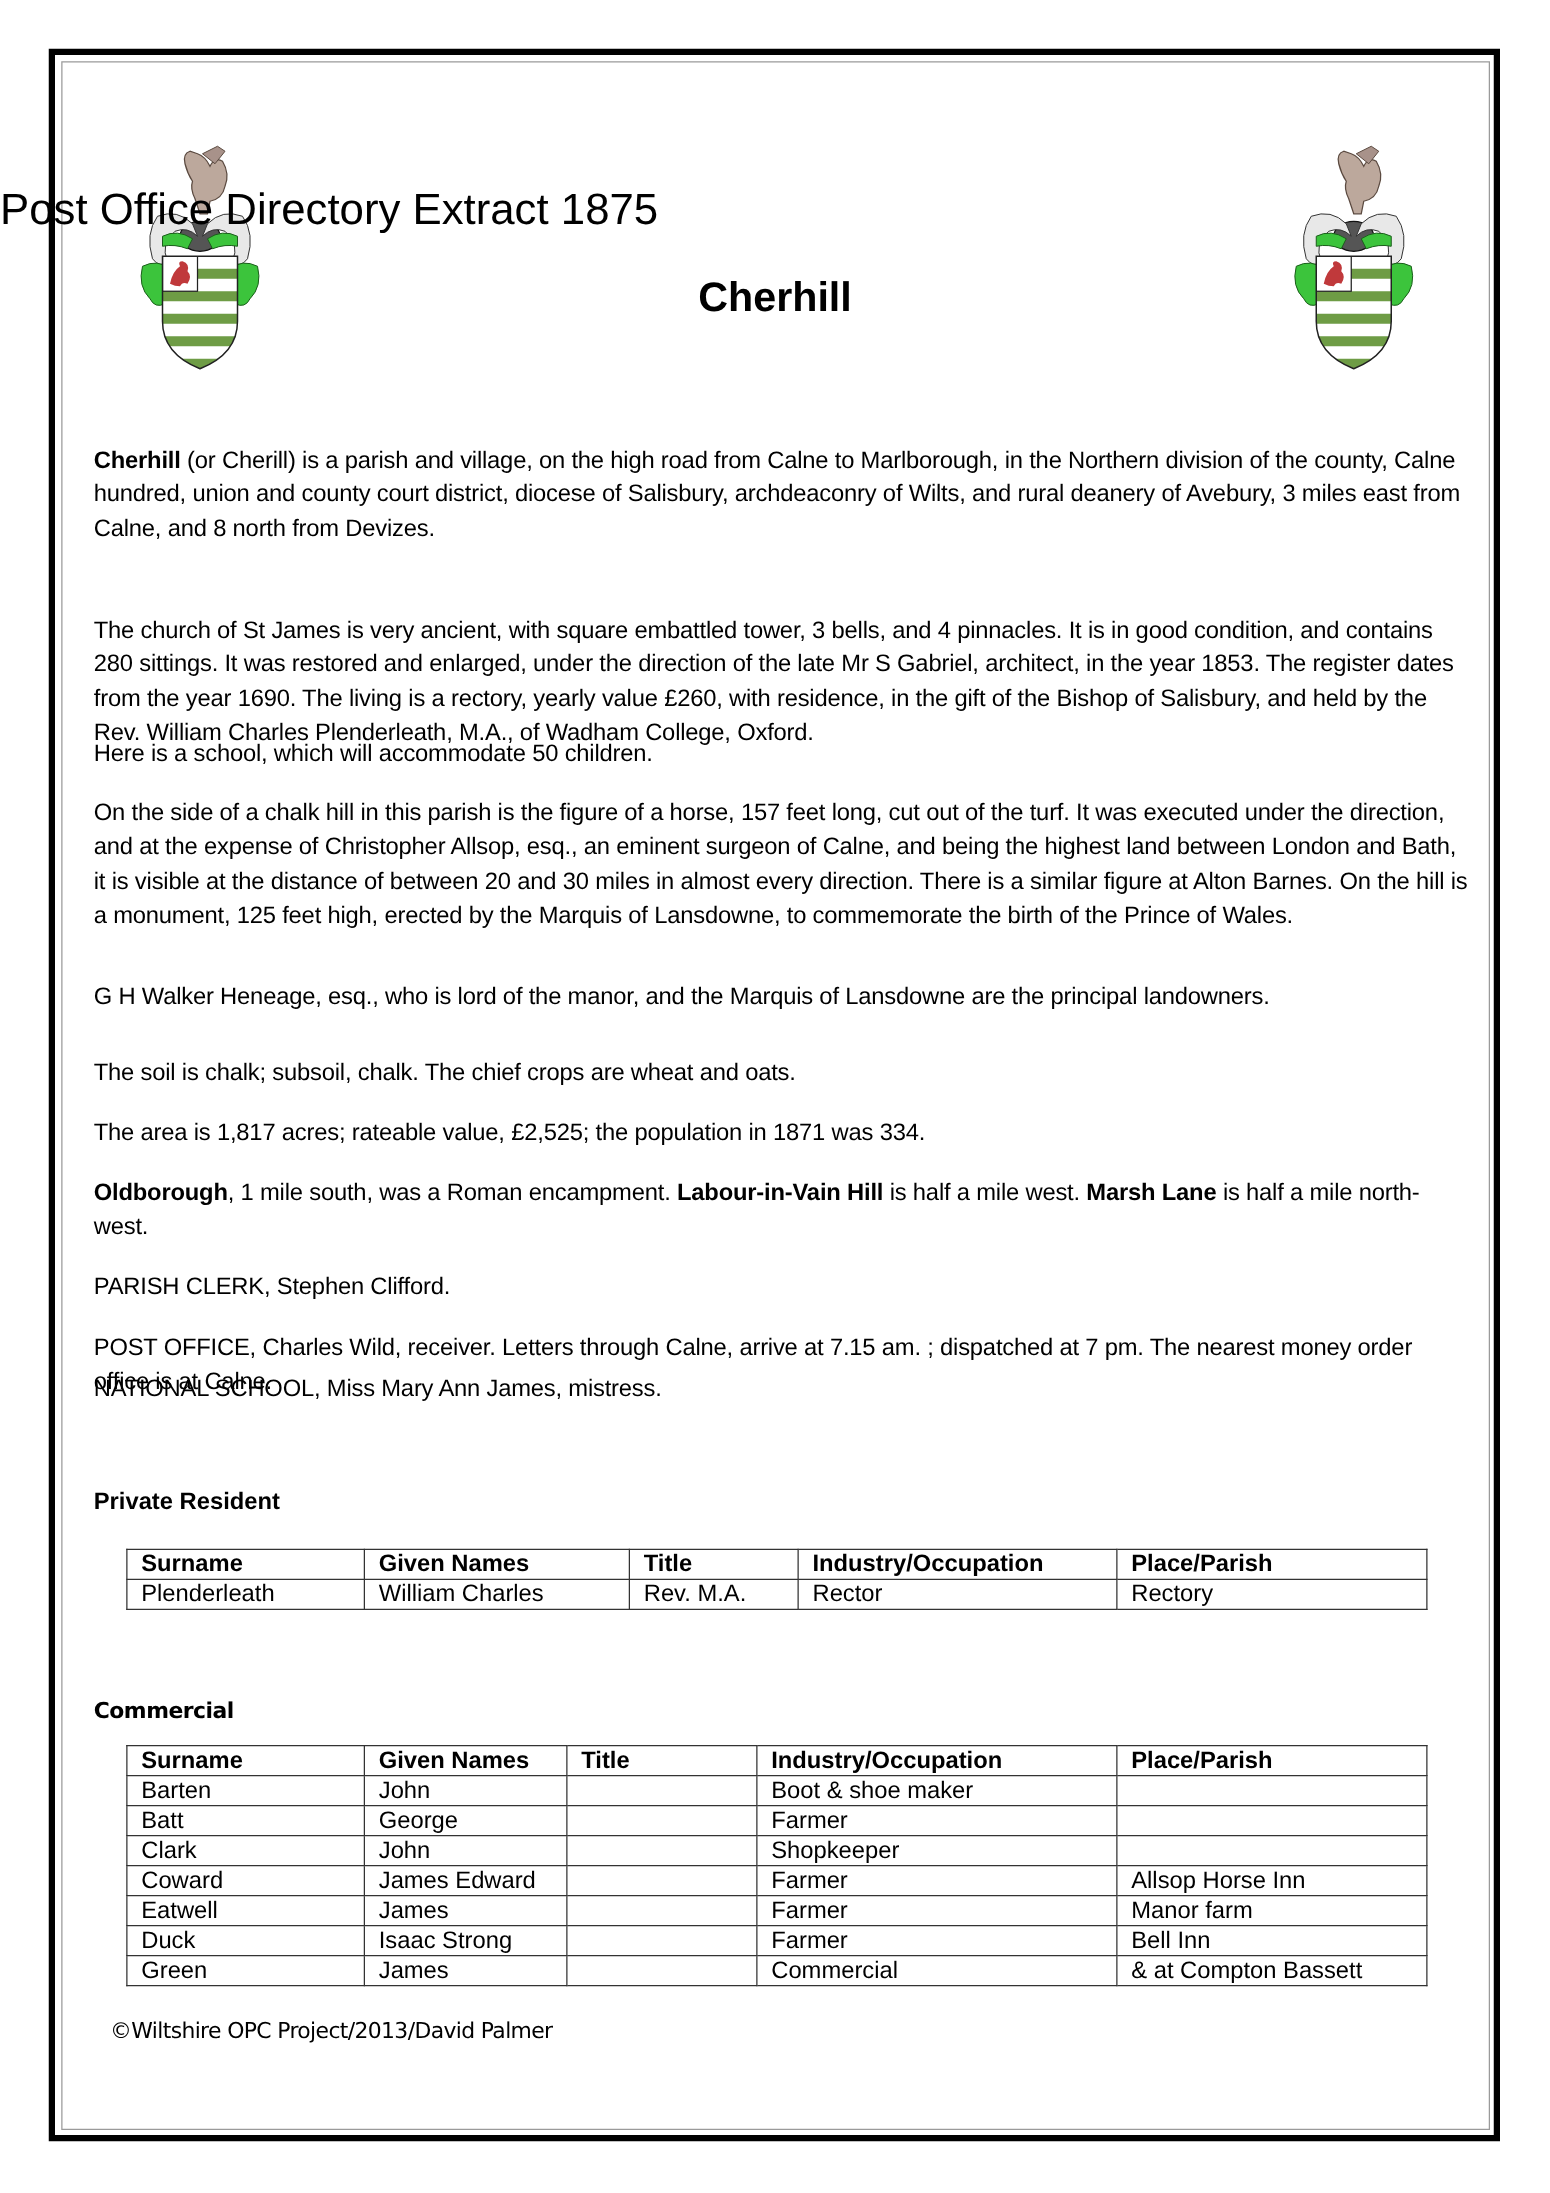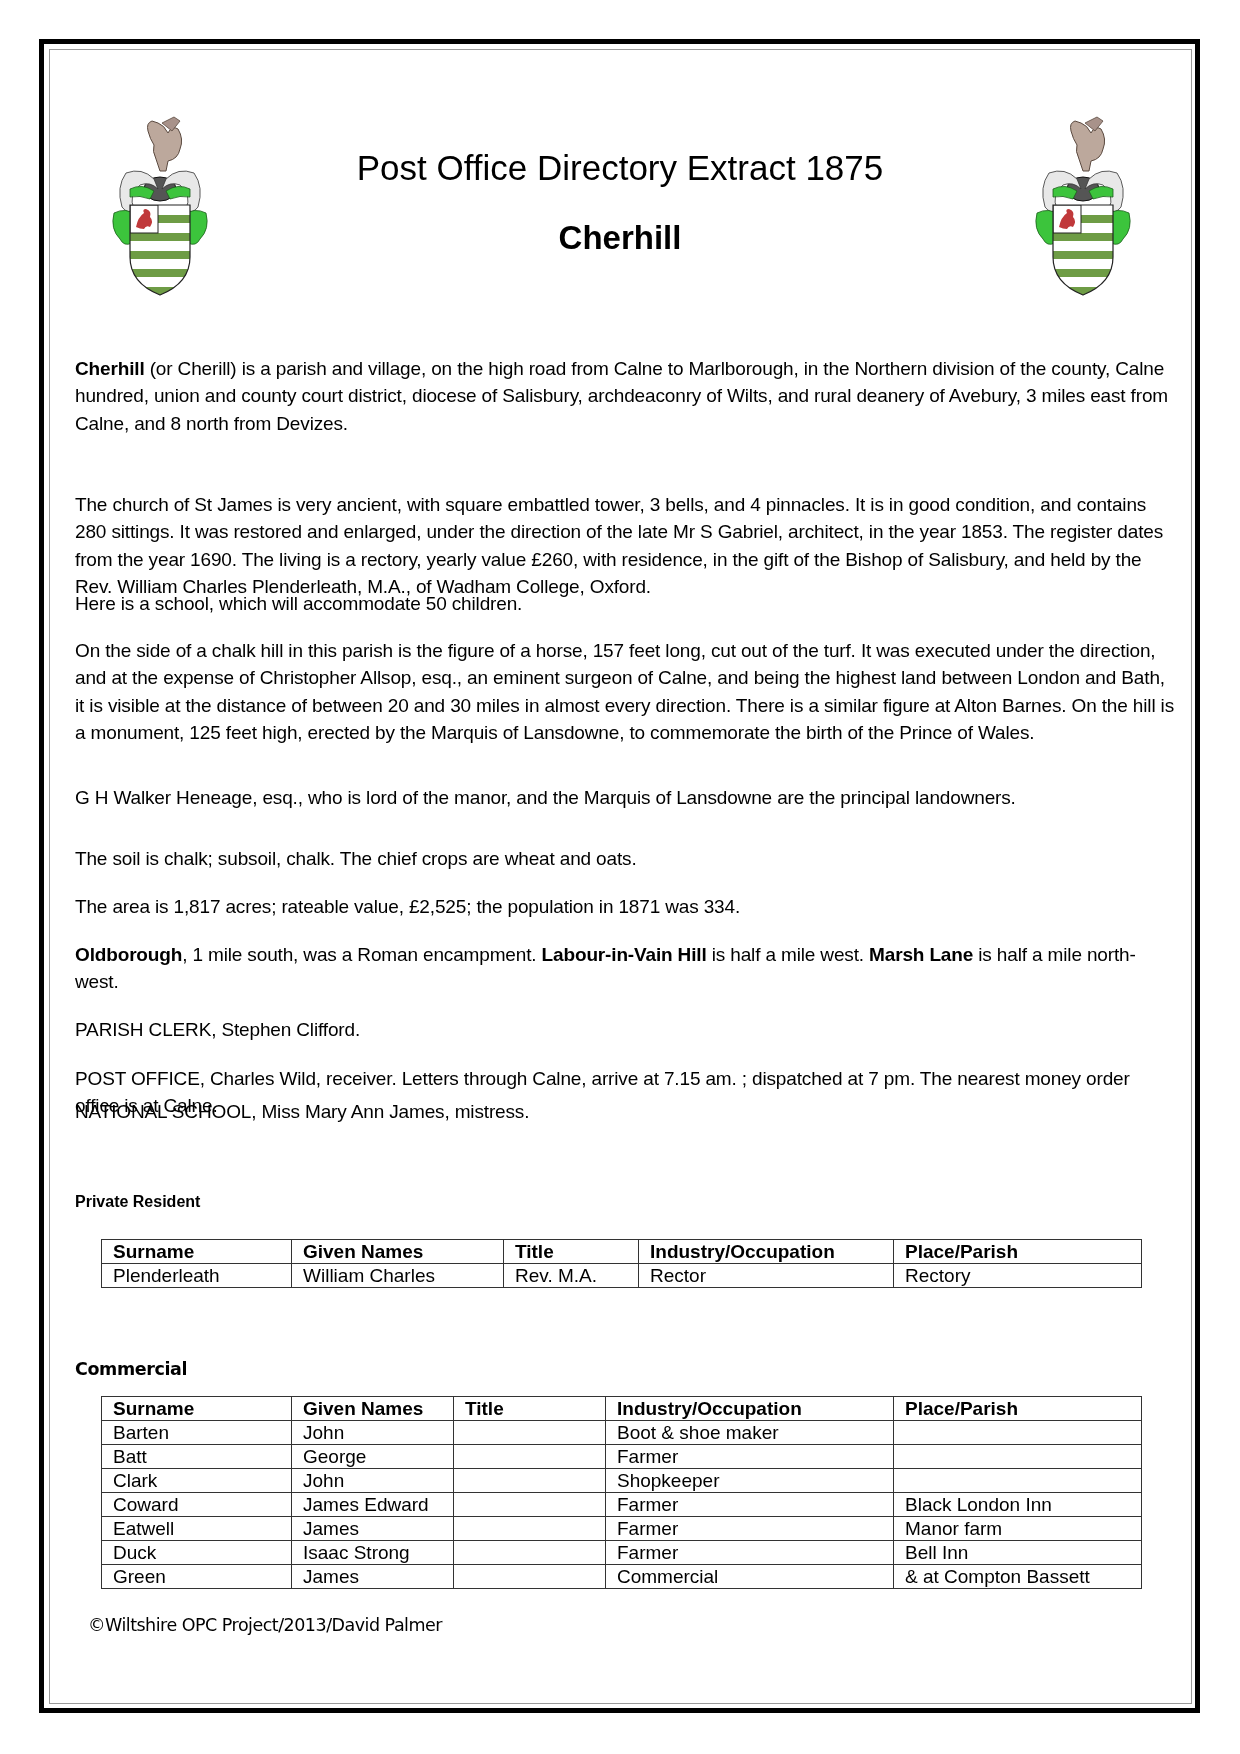--- a/index.html
+++ b/index.html
@@ -5,28 +5,28 @@
   html, body { margin: 0; padding: 0; background: #ffffff; }
   body { width: 1240px; height: 1754px; position: relative; overflow: hidden;
          font-family: "Liberation Sans", sans-serif; color: #000; }
   .outer-border { position: absolute; left: 39px; top: 39px; width: 1151px; height: 1664px;
                   border: 5px solid #000; }
   .inner-border { position: absolute; left: 49px; top: 49px; width: 1141px; height: 1653px;
                   border: 1px solid #9a9a9a; }
   .crest { position: absolute; top: 115px; width: 108px; height: 182px; }
   .crest.left { left: 106px; }
   .crest.right { left: 1029px; }
-  .title { position: absolute; left: 0; width: 1240px; text-align: center; top: 146px;
+  .title { position: absolute; left: 0; width: 1240px; text-align: left; top: 146px;
            font-size: 35px; line-height: 44px; font-weight: normal; margin: 0; }
   .subtitle { position: absolute; left: 0; width: 1240px; text-align: center; top: 218px;
               font-size: 33px; line-height: 40px; font-weight: bold; margin: 0; }
   .para { position: absolute; left: 75px; width: 1100px; font-size: 19px; line-height: 27.4px; margin: 0;
           letter-spacing: -0.15px; }
   .para b { font-weight: bold; }
-  .section-heading { position: absolute; left: 75px; font-size: 16px; font-weight: bold; margin: 0; line-height: 24px; }
+  .section-heading { position: absolute; left: 75px; font-size: 19px; font-weight: bold; margin: 0; line-height: 24px; }
   .section-heading.commercial { font-family: "DejaVu Sans", sans-serif; font-size: 17.5px; letter-spacing: -0.4px; }
   table.dir { position: absolute; left: 101px; width: 1040px; border-collapse: collapse;
               font-size: 19px; table-layout: fixed; }
   table.dir td, table.dir th { border: 1.5px solid #333; padding: 0 0 0 11px; height: 23px;
                                line-height: 23px; text-align: left; white-space: nowrap; overflow: hidden; }
   table.dir th { font-weight: bold; }
   .footer { position: absolute; left: 75px; top: 1600px; font-family: "DejaVu Sans", sans-serif;
             font-size: 17.5px; letter-spacing: -0.5px; margin: 13px; line-height: 24px; text-align: center; }
 </style>
 </head>
@@ -185,21 +185,21 @@
     <td>John</td>
     <td></td>
     <td>Shopkeeper</td>
     <td></td>
   </tr>
   <tr>
     <td>Coward</td>
     <td>James Edward</td>
     <td></td>
     <td>Farmer</td>
-    <td>Black London Inn</td>
+    <td>Allsop Horse Inn</td>
   </tr>
   <tr>
     <td>Eatwell</td>
     <td>James</td>
     <td></td>
     <td>Farmer</td>
     <td>Manor farm</td>
   </tr>
   <tr>
     <td>Duck</td>

